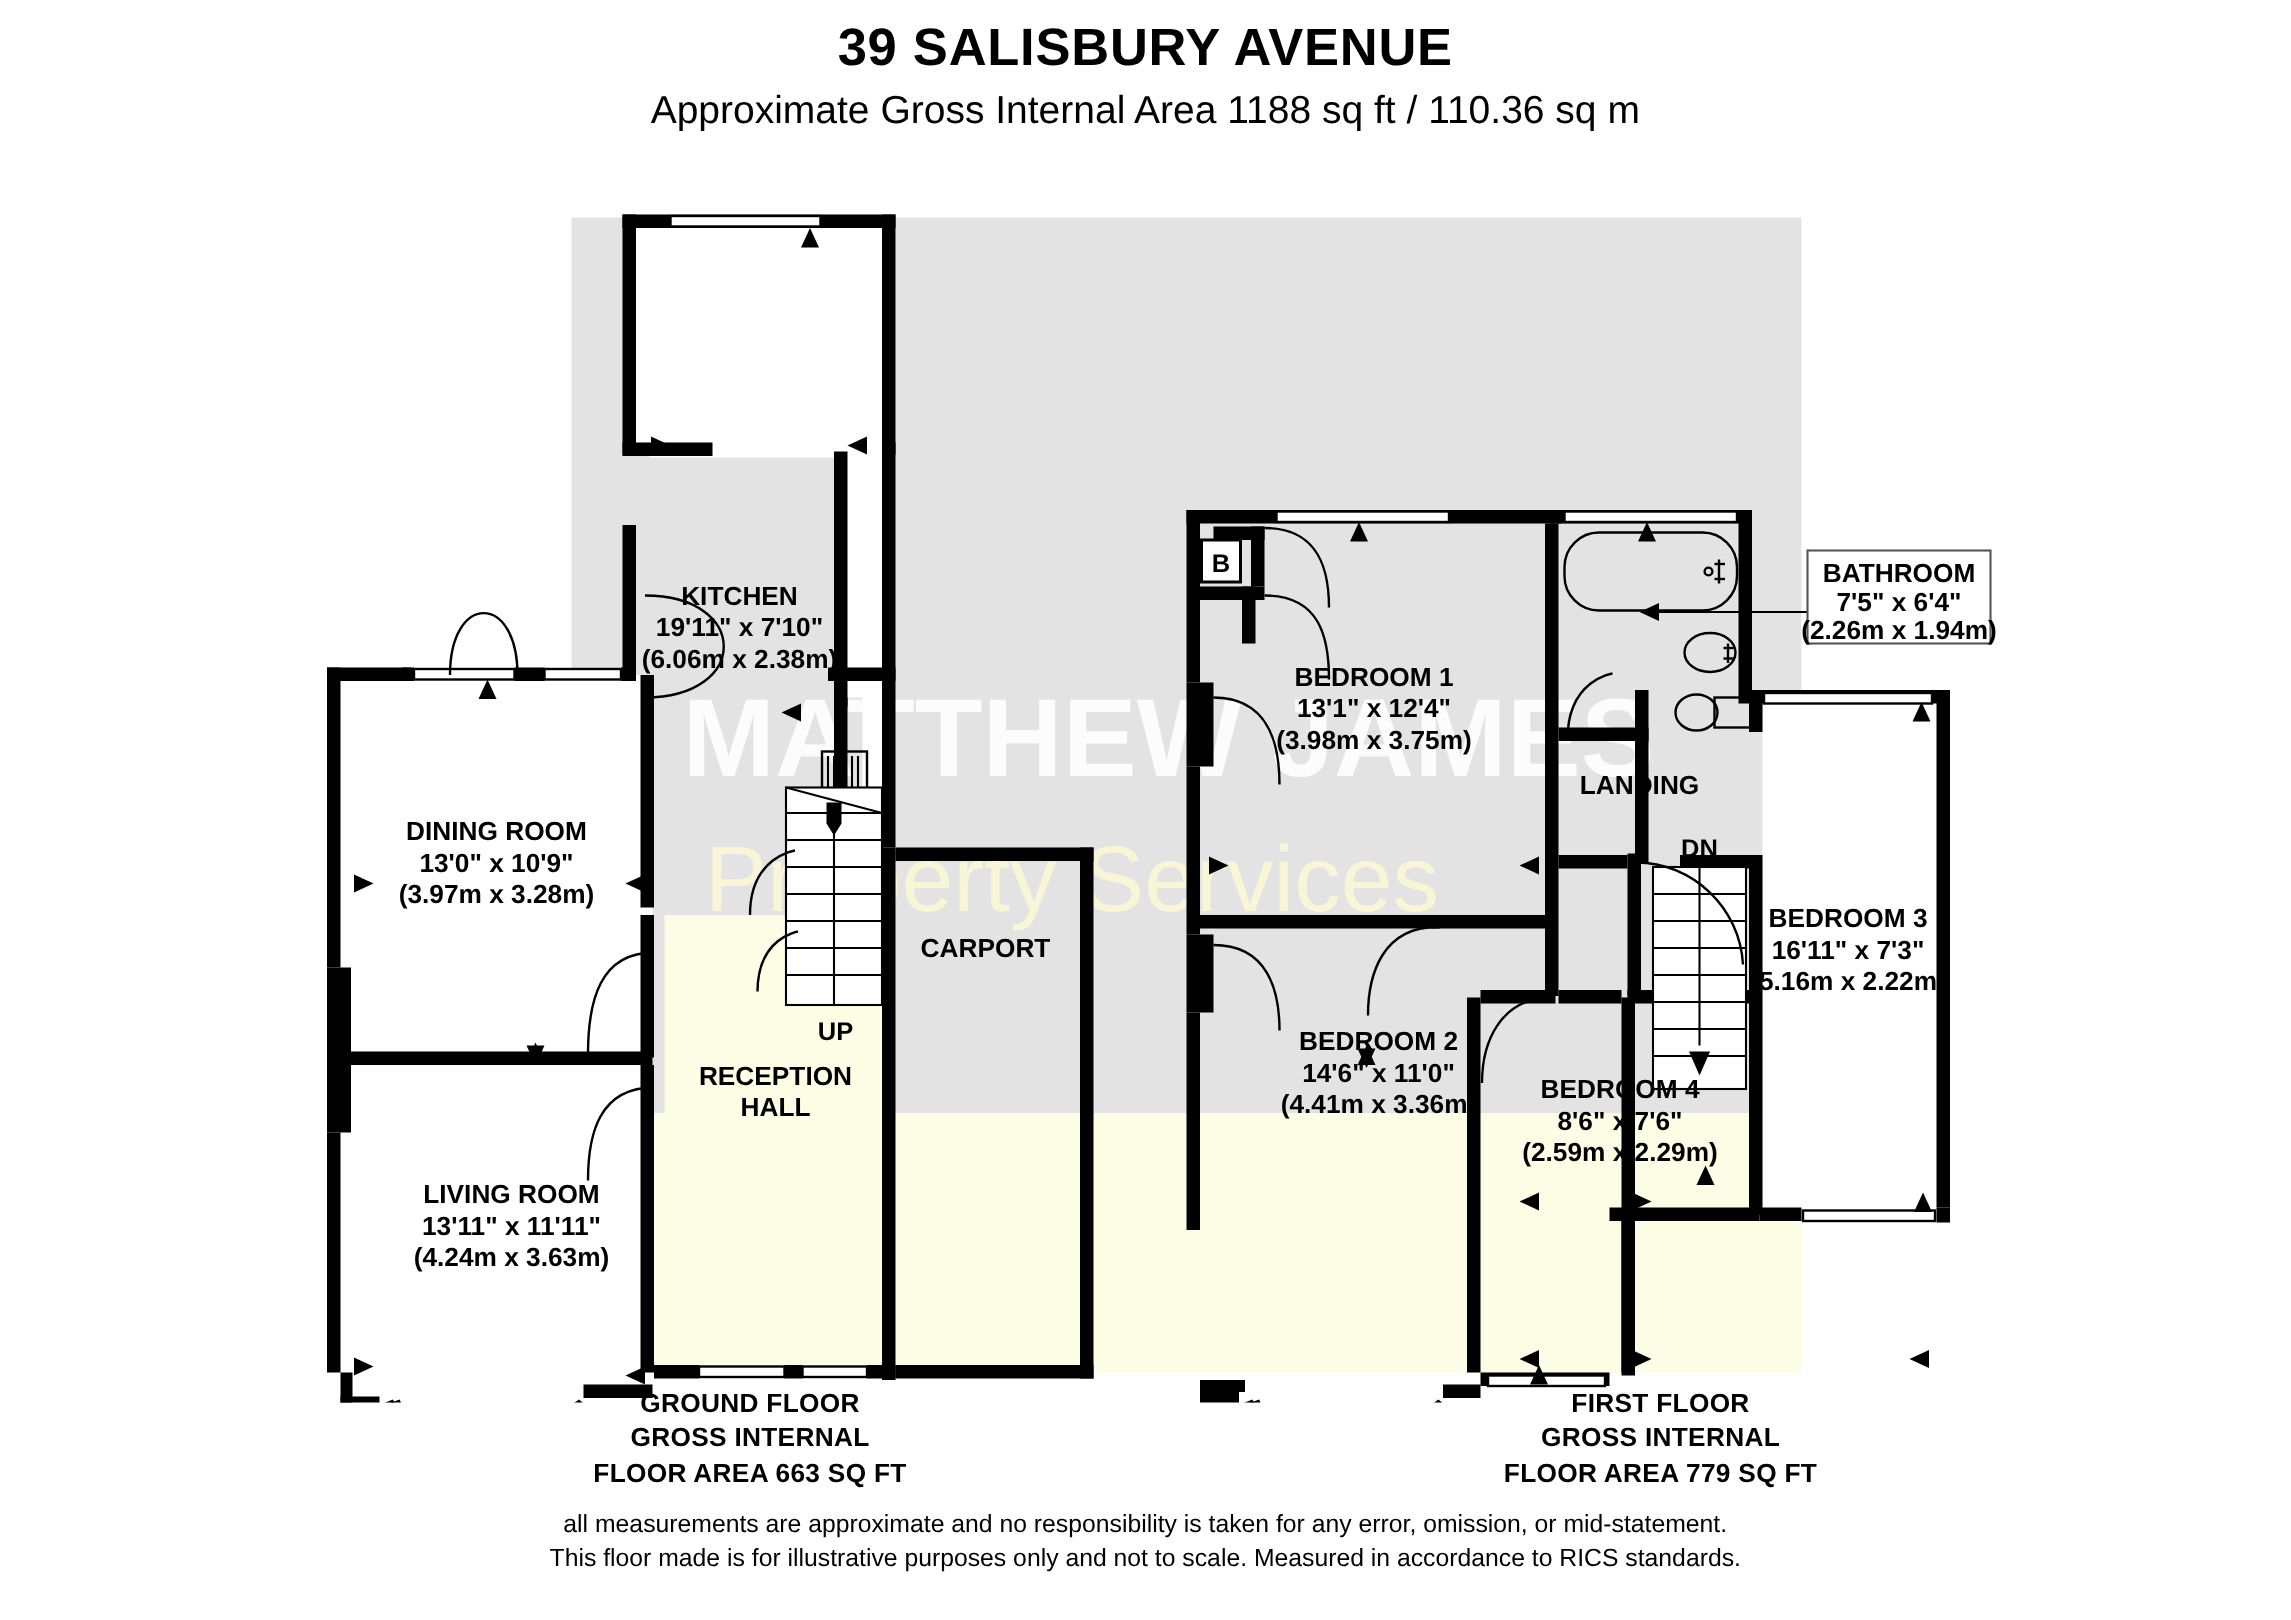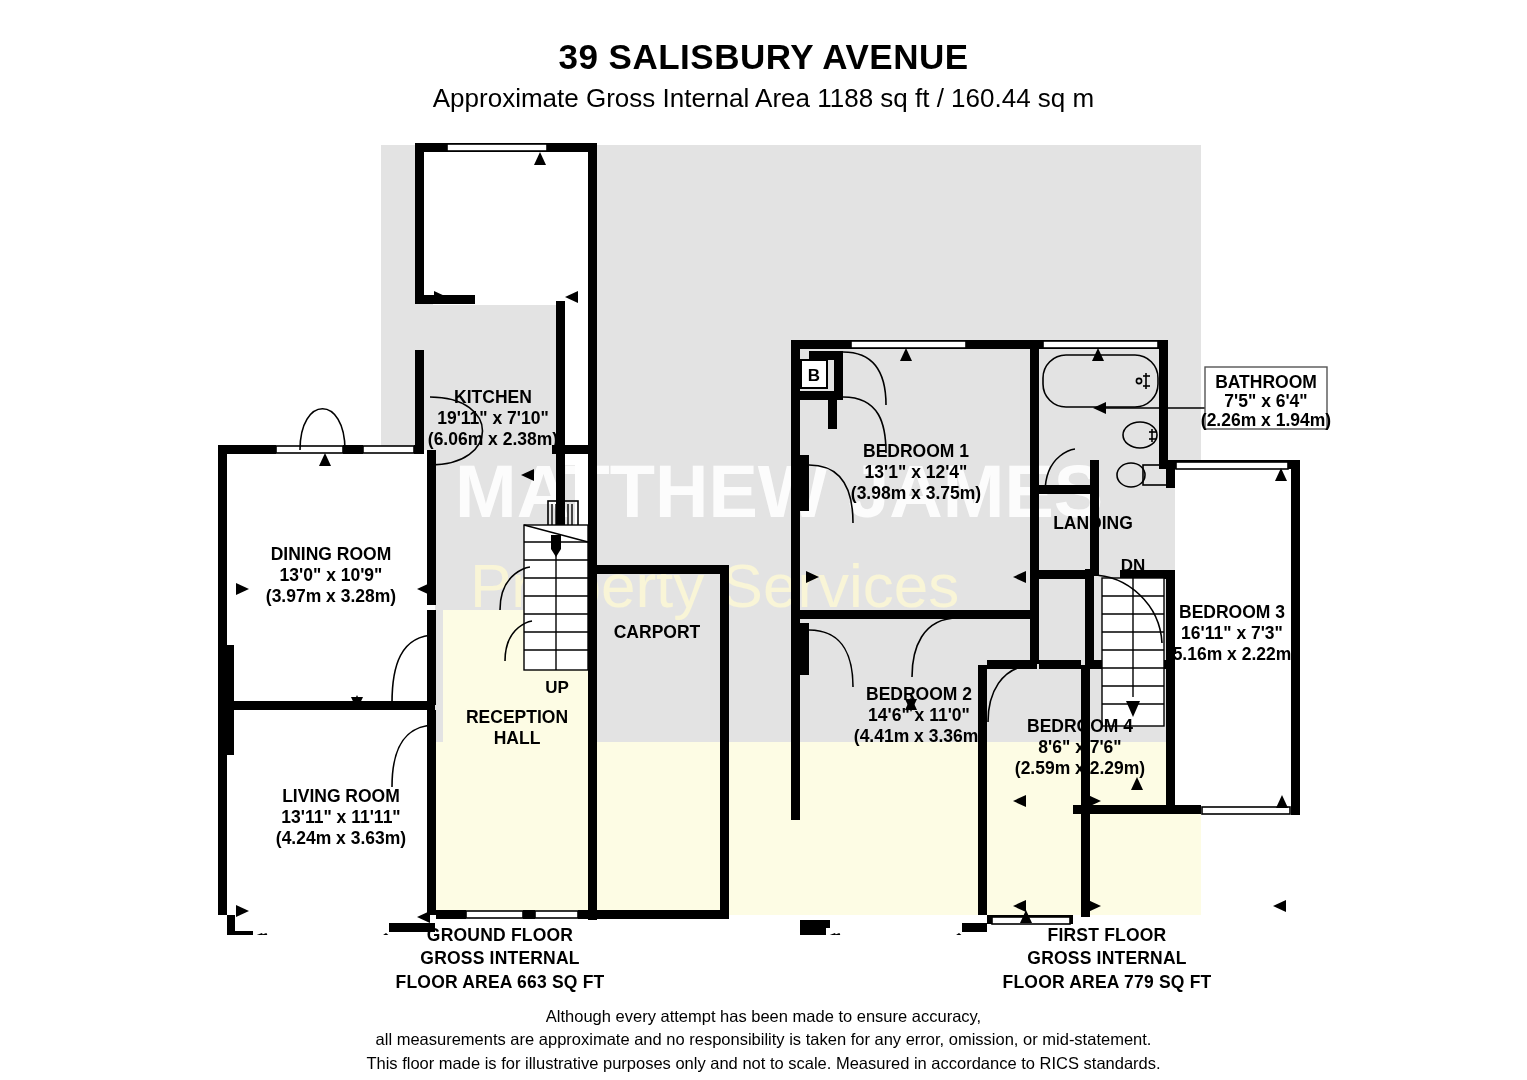--- a/index.html
+++ b/index.html
@@ -5,21 +5,21 @@
 <style>
   html,body{margin:0;padding:0;background:#ffffff;}
   body{
     width:1527px;height:1080px;overflow:hidden;
     font-family:"Liberation Sans","DejaVu Sans",sans-serif;
     color:#000;
   }
   #page{position:relative;width:1527px;height:1080px;background:#fff;}
 
   
-  #header{position:absolute;left:0;top:0;width:1527px;text-align:center;margin-top:25px;}
+  #header{position:absolute;left:0;top:0;width:1527px;text-align:center;}
   #title{
     font-size:35px;font-weight:bold;letter-spacing:.5px;
     margin-top:14px;line-height:1.05;
   }
   #subtitle{
     font-size:26px;font-weight:normal;margin-top:9px;line-height:1.05;
   }
 
   
   #plan{position:absolute;left:0;top:105px;width:1527px;height:830px;}
@@ -37,21 +37,21 @@
   }
   #disclaimer div{white-space:nowrap;}
 </style>
 </head>
 <body>
 
 <div id="page">
 
   <div id="header">
     <div id="title">39 SALISBURY AVENUE</div>
-    <div id="subtitle">Approximate Gross Internal Area 1188 sq ft / 160.44 sq m</div>
+    <div id="subtitle">Approximate Gross Internal Area 1188 sq ft / 110.36 sq m</div>
   </div>
 
   <svg id="plan" viewBox="0 0 1527 830" xmlns="http://www.w3.org/2000/svg">
 
     <defs>
 
       <style>
         .wall   { fill:#000; }
         .greyfill { fill:#e3e3e3; }
         .creamfill{ fill:#fdfce4; }
@@ -437,18 +437,17 @@
     <div>FLOOR AREA 663 SQ FT</div>
   </div>
 
   <div class="floorcap" id="cap-first">
     <div>FIRST FLOOR</div>
     <div>GROSS INTERNAL</div>
     <div>FLOOR AREA 779 SQ FT</div>
   </div>
 
   <div id="disclaimer">
-    <div>Although every attempt has been made to ensure accuracy,</div>
     <div>all measurements are approximate and no responsibility is taken for any error, omission, or mid-statement.</div>
     <div>This floor made is for illustrative purposes only and not to scale. Measured in accordance to RICS standards.</div>
   </div>
 
 </div>
 
 </body></html>

